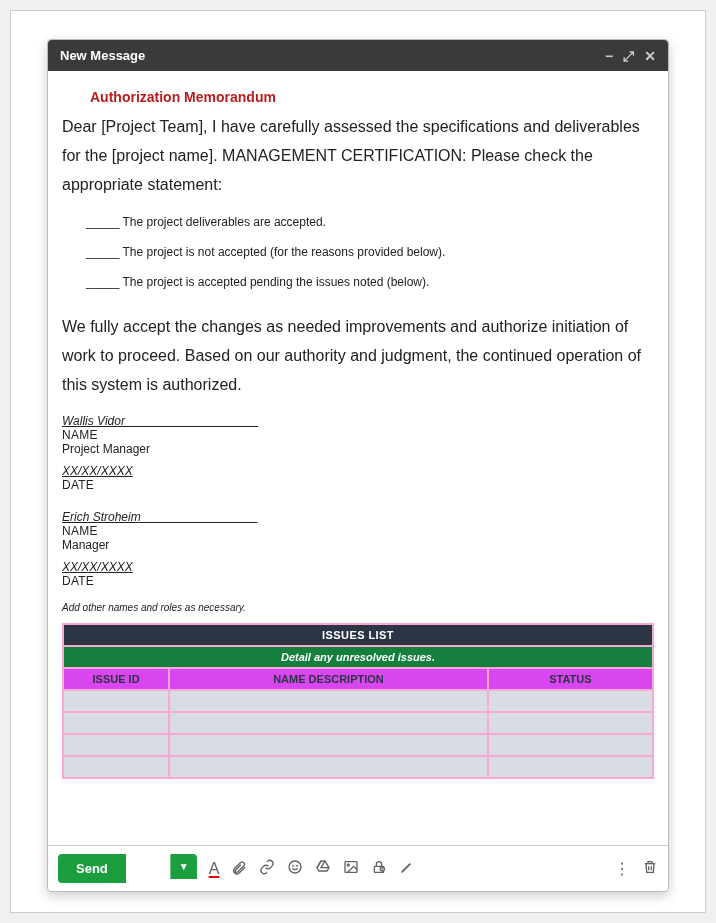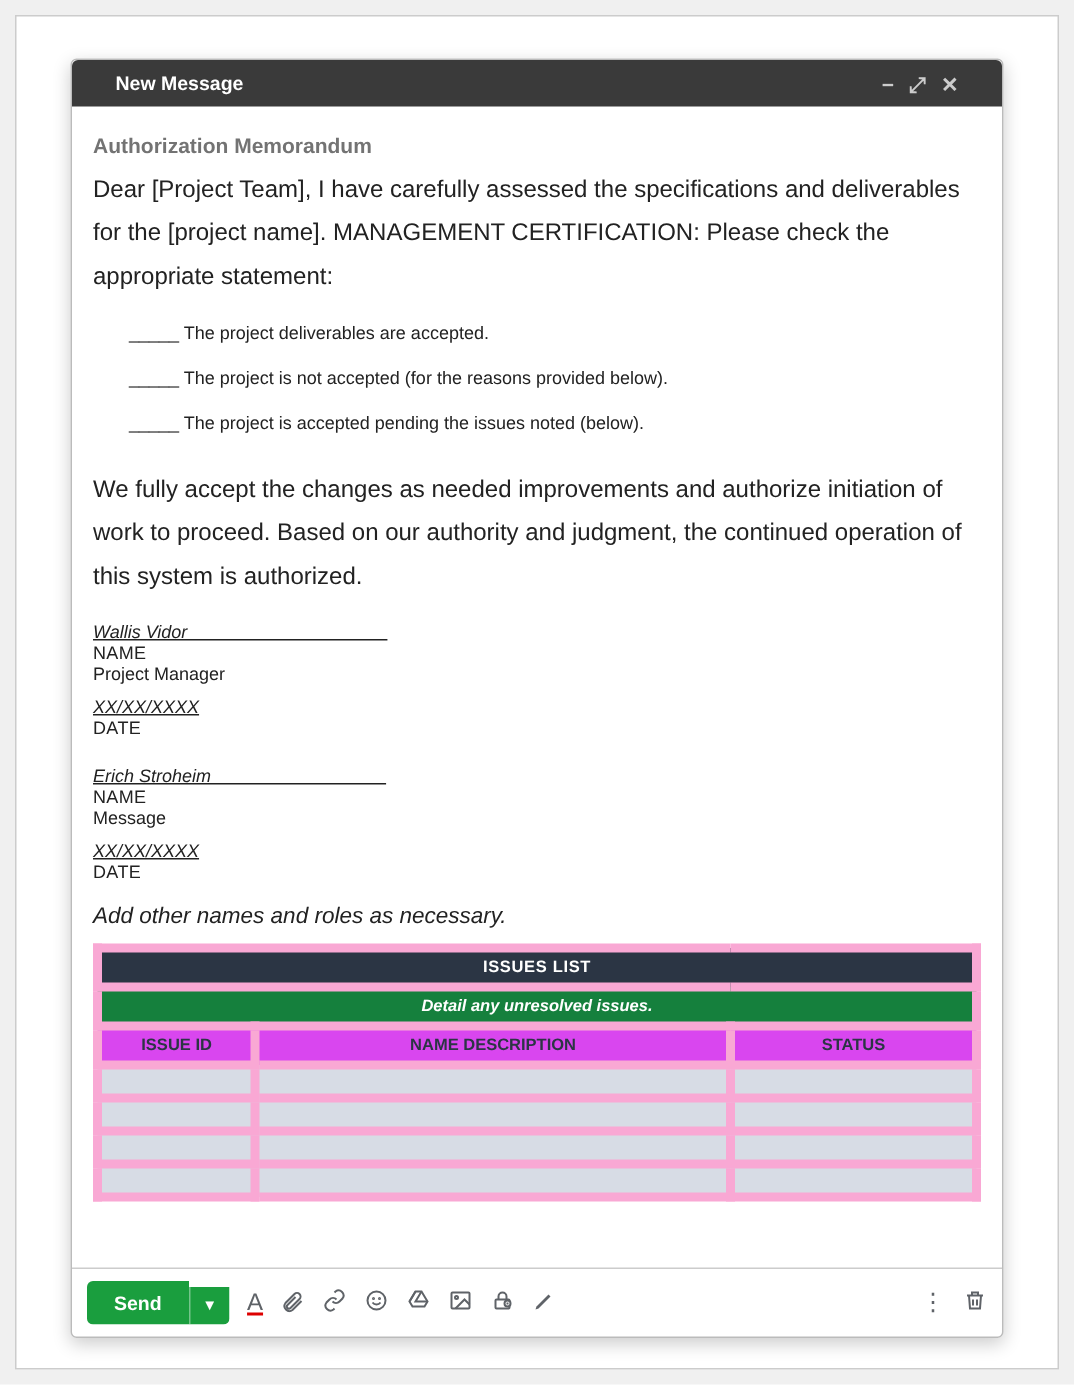--- a/index.html
+++ b/index.html
@@ -31,21 +31,21 @@
   border-radius: 4px;
   box-shadow: 0 4px 12px rgba(0,0,0,0.2);
   display: flex;
   flex-direction: column;
   flex: 1;
 }
 .email-header {
   background: #3a3a3a;
   color: #fff;
   border-radius: 4px 4px 0 0;
-  padding: 8px 29px;
+  padding: 8px 12px;
   display: flex;
   align-items: center;
   justify-content: space-between;
   font-size: 13px;
   font-weight: 600;
 }
 .email-header-right {
   display: flex;
   gap: 10px;
   align-items: center;
@@ -61,24 +61,25 @@
   flex-direction: column;
 }
 .body-heading {
   color: #d88b3b;
   font-size: 20px;
   font-weight: 400;
   letter-spacing: 0.03em;
   margin-bottom: 8px;
 }
 .sub-heading {
-  color: #737373;
+  color: #b91c1c;
   font-size: 14px;
   font-weight: 700;
   margin-bottom: 8px;
+  margin-left: 28px;
 }
 .para {
   font-size: 16px;
   line-height: 1.8;
   margin-bottom: 14px;
 }
 .check-list {
   margin-left: 24px;
   margin-bottom: 10px;
 }
@@ -100,31 +101,31 @@
 .sig-col-right { width: 36%; }
 .sig-name {
   font-style: italic;
   text-decoration: underline;
   white-space: pre;
 }
 .sig-label { text-transform: uppercase; letter-spacing: 0.02em; }
 .sig-role { margin-bottom: 8px; }
 .note-italic {
   font-style: italic;
-  font-size: 15px;
+  font-size: 10px;
   margin-top: 14px;
   margin-bottom: 10px;
 }
 .issues-table {
   width: 100%;
   border-collapse: collapse;
   font-size: 11px;
 }
 .issues-table th, .issues-table td {
-  border: 6px solid #f9a8d4;
+  border: 2px solid #f9a8d4;
   padding: 4px 8px;
   text-align: center;
 }
 .th-title {
   background: #2b3544;
   color: #fff;
   font-weight: 700;
   letter-spacing: 0.04em;
   padding: 6px;
 }
@@ -154,24 +155,25 @@
   padding: 8px 10px;
   display: flex;
   align-items: center;
   justify-content: space-between;
   margin-top: auto;
 }
 .toolbar-left { display: flex; align-items: center; gap: 12px; }
 .toolbar-right { display: flex; align-items: center; gap: 12px; color: #666; font-size: 16px; }
 .send-button {
   display: inline-flex;
-  align-items: flex-end;
+  align-items: flex-start;
   border-radius: 4px;
   overflow: hidden;
   font-family: Arial, sans-serif;
+  gap: 44px;
 }
 .send-main {
   background: #1a9e3e;
   color: #fff;
   font-weight: 600;
   font-size: 13px;
   padding: 7px 18px;
   cursor: pointer;
 }
 .send-drop {
@@ -233,21 +235,21 @@
         <div class="sig-col-right">
           <div class="sig-name">XX/XX/XXXX</div>
           <div class="sig-label">DATE</div>
         </div>
       </div>
 
       <div class="sig-row" style="margin-top:18px;">
         <div class="sig-col-left">
           <div class="sig-name">Erich Stroheim                                   </div>
           <div class="sig-label">NAME</div>
-          <div class="sig-role">Message</div>
+          <div class="sig-role">Manager</div>
         </div>
         <div class="sig-col-right">
           <div class="sig-name">XX/XX/XXXX</div>
           <div class="sig-label">DATE</div>
         </div>
       </div>
 
       <div class="note-italic">Add other names and roles as necessary.</div>
 
       <table class="issues-table">

